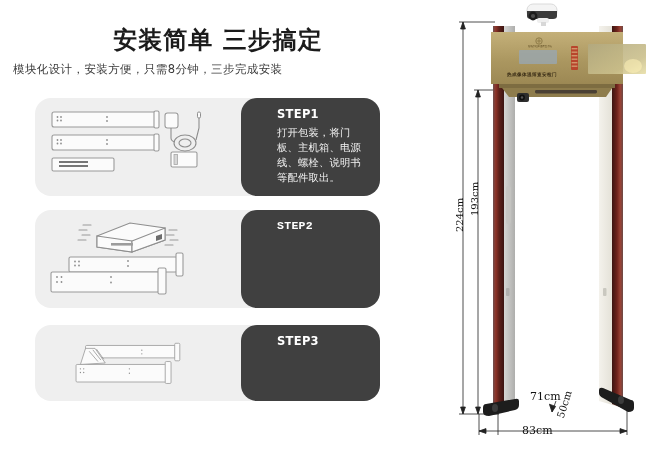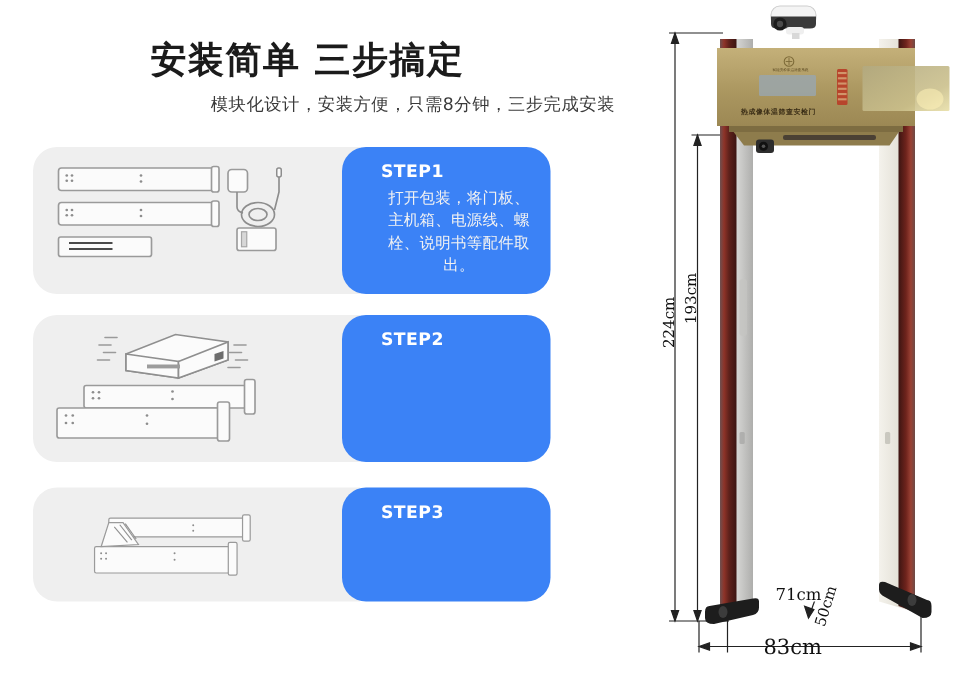--- a/index.html
+++ b/index.html
@@ -2,78 +2,77 @@
 <html><head>
 <meta charset="utf-8">
 <style>
   html,body{margin:0;padding:0;}
   body{
     width:650px;height:459px;
     background:#ffffff;
     font-family:"DejaVu Sans","Liberation Sans",sans-serif;
     overflow:hidden;position:relative;
   }
-  #root{position:absolute;inset:0;}
+  #root{position:absolute;inset:0;margin-left:13px;}
 
   
   .left-col{position:absolute;left:0;top:0;width:410px;height:459px;}
 
   .page-title{
     position:absolute;left:0;top:24px;width:410px;
     text-align:center;font-size:24px;font-weight:bold;color:#1b1b1b;
     letter-spacing:1px;
   }
   .page-subtitle{
     position:absolute;left:0;top:62px;width:410px;
-    text-align:right;font-size:11.5px;color:#3a3a3a;letter-spacing:.4px;
+    text-align:left;font-size:11.5px;color:#3a3a3a;letter-spacing:.4px;
   }
 
   
   .step-card{position:absolute;left:22px;width:345px;height:98px;}
   .step-card.s1{top:98px;}
-  .step-card.s2{top:210px;}
+  .step-card.s2{top:210px;font-family:Liberation Mono, monospace;}
   .step-card.s3{top:325px;}
   .step-card.s3{height:76px;text-decoration:underline;}
 
   .card-illus{
     position:absolute;left:0;top:0;width:218px;height:100%;
     background:#efefef;border-radius:16px 0 0 16px;overflow:hidden;
   }
   .card-text{
     position:absolute;left:206px;top:0;width:139px;height:100%;
-    background:#3b82f6;border-radius:16px;
-    box-sizing:border-box;padding:9px 9px 6px 26px;
+    background:#404040;border-radius:16px;
+    box-sizing:border-box;padding:9px 9px 6px 36px;
   }
   .step-label{
     color:#ffffff;font-weight:bold;font-size:11.5px;letter-spacing:.3px;
     margin:0 0 4px 0;
   }
   .step-desc{
     color:#f2f2f2;font-size:10.3px;line-height:15px;letter-spacing:.2px;
     margin:0;
-    text-align:center;
   }
 
   
   .illus-svg{position:absolute;left:0;top:0;width:218px;height:100%;}
 
   
   .gate-col{position:absolute;left:410px;top:0;width:240px;height:459px;}
   .gate-svg{position:absolute;left:0;top:0;width:240px;height:459px;}
 
   .dim-label{
     position:absolute;font-family:"DejaVu Serif","Liberation Serif",serif;
     font-size:10px;color:#111;white-space:nowrap;
   }
   .dim-vert{transform-origin:left top;transform:rotate(-90deg);}
   .dim-224{left:31px;top:232px;}
   .dim-193{left:46px;top:216px;}
   .dim-50{left:132px;top:416px;transform:rotate(-73deg);transform-origin:left top;}
   .dim-71{left:107px;top:390px;font-size:11px;}
-  .dim-83{left:99px;top:424px;font-size:14px;}
+  .dim-83{left:99px;top:424px;font-size:11px;}
 
   .gate-banner{
     position:absolute;font-size:4.6px;color:#3a2d16;letter-spacing:.4px;
     white-space:nowrap;font-weight:bold;
   }
   .gate-logo-text{
     position:absolute;font-size:2.4px;color:#5c4a22;white-space:nowrap;
   }
 </style>
 </head>

